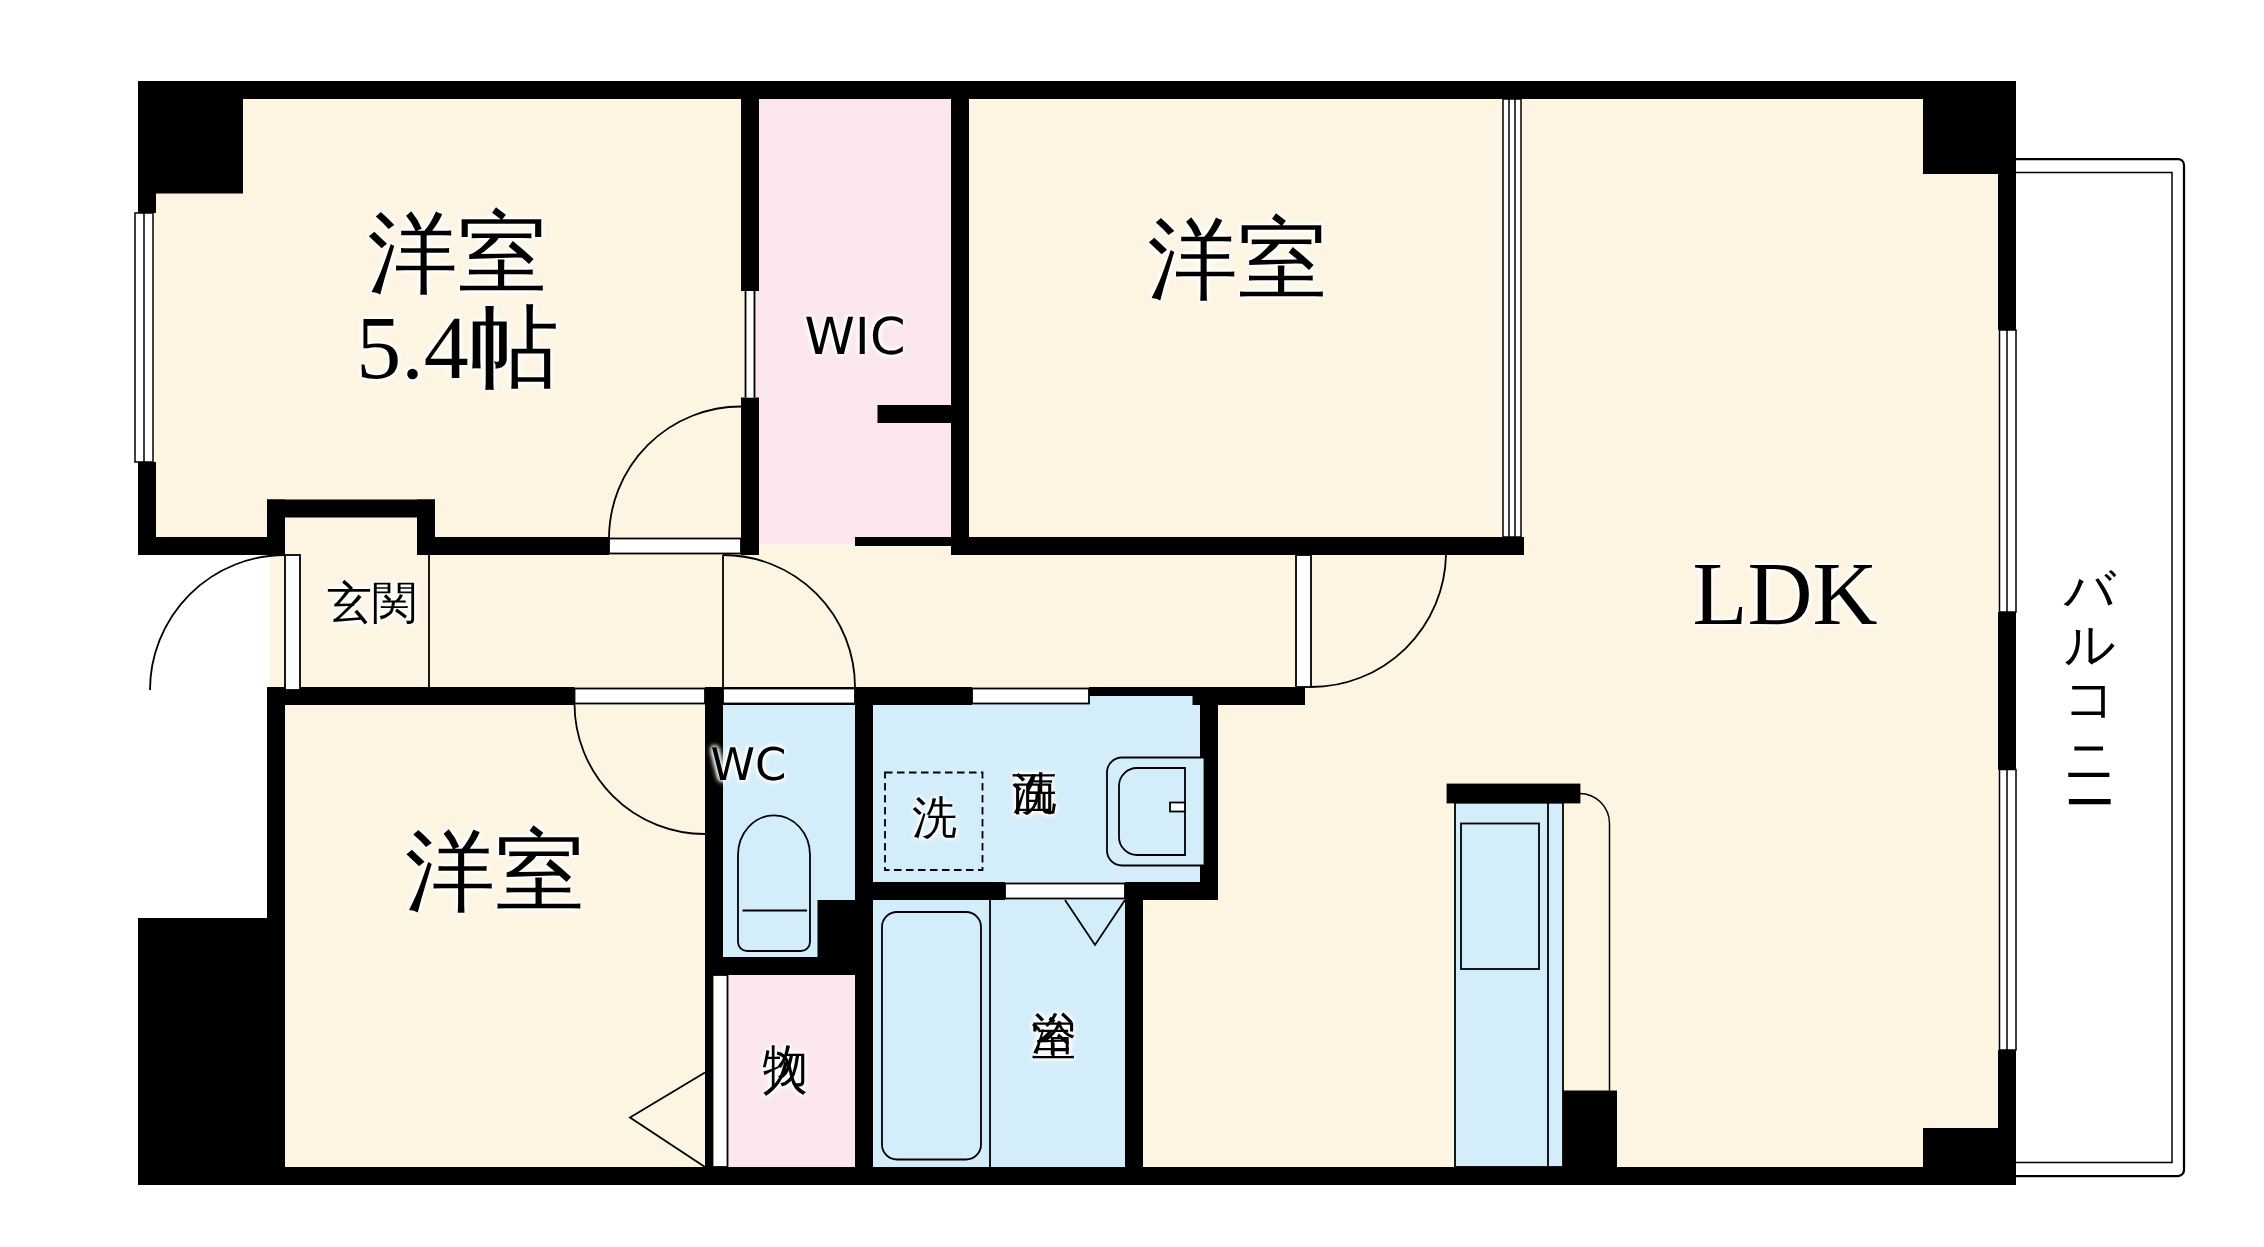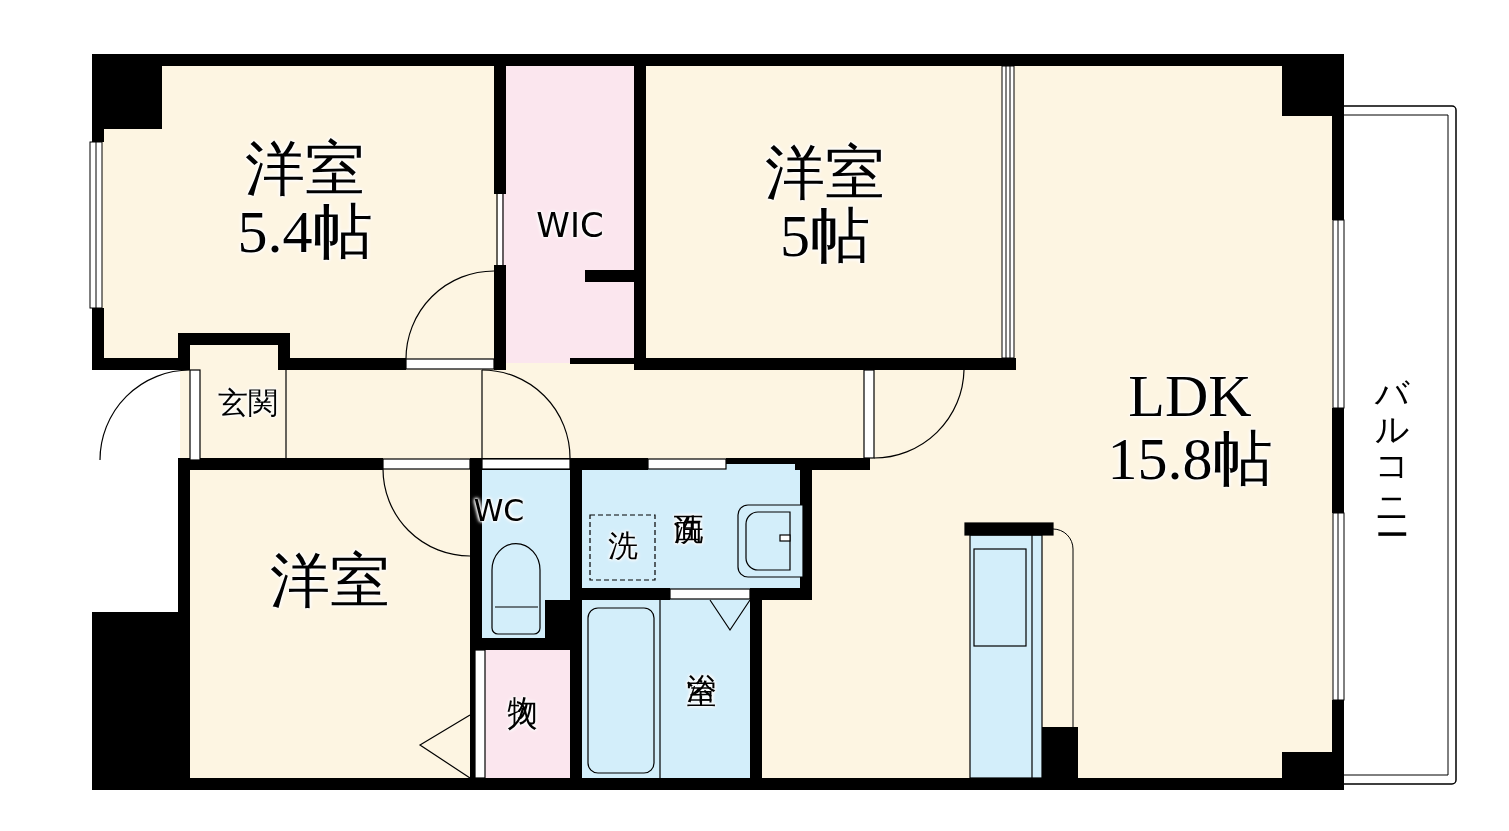--- a/index.html
+++ b/index.html
@@ -160,25 +160,23 @@
   </g>
 </svg>
 
 <div class="lbl big room" style="left:200px; top:138px; width:210px;">
   <div>洋室</div>
   <div>5.4帖</div>
 </div>
 <div class="lbl mid room" style="left:510px; top:197px; width:120px;">WIC</div>
 <div class="lbl big room" style="left:720px; top:142px; width:210px;">
   <div>洋室</div>
-  <div>5帖</div>
 </div>
 <div class="lbl big room" style="left:1060px; top:365px; width:260px;">
   <div>LDK</div>
-  <div>15.8帖</div>
 </div>
 <div class="lbl sml room vert" style="left:1374px; top:355px; font-size:34px;">バルコニー</div>
 <div class="lbl sml room" style="left:190px; top:387px; width:96px;padding-left:10px;">玄関</div>
 <div class="lbl big room" style="left:220px; top:550px; width:220px;">
   <div>洋室</div>
 </div>
 <div class="lbl sml room" style="left:456px; top:495px; width:86px;">WC</div>
 <div class="lbl sml room vert" style="left:673px; top:490px;">洗面</div>
 <div class="lbl sml room" style="left:598px; top:530px; width:50px;">洗</div>
 <div class="lbl sml room vert" style="left:686px; top:650px;">浴室</div>

